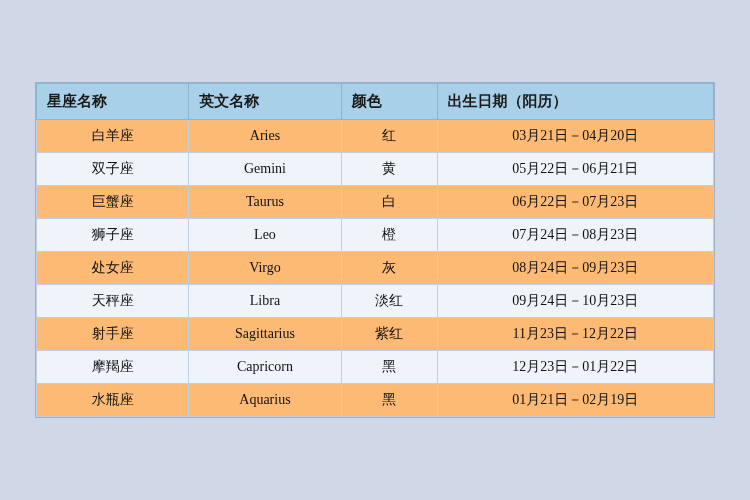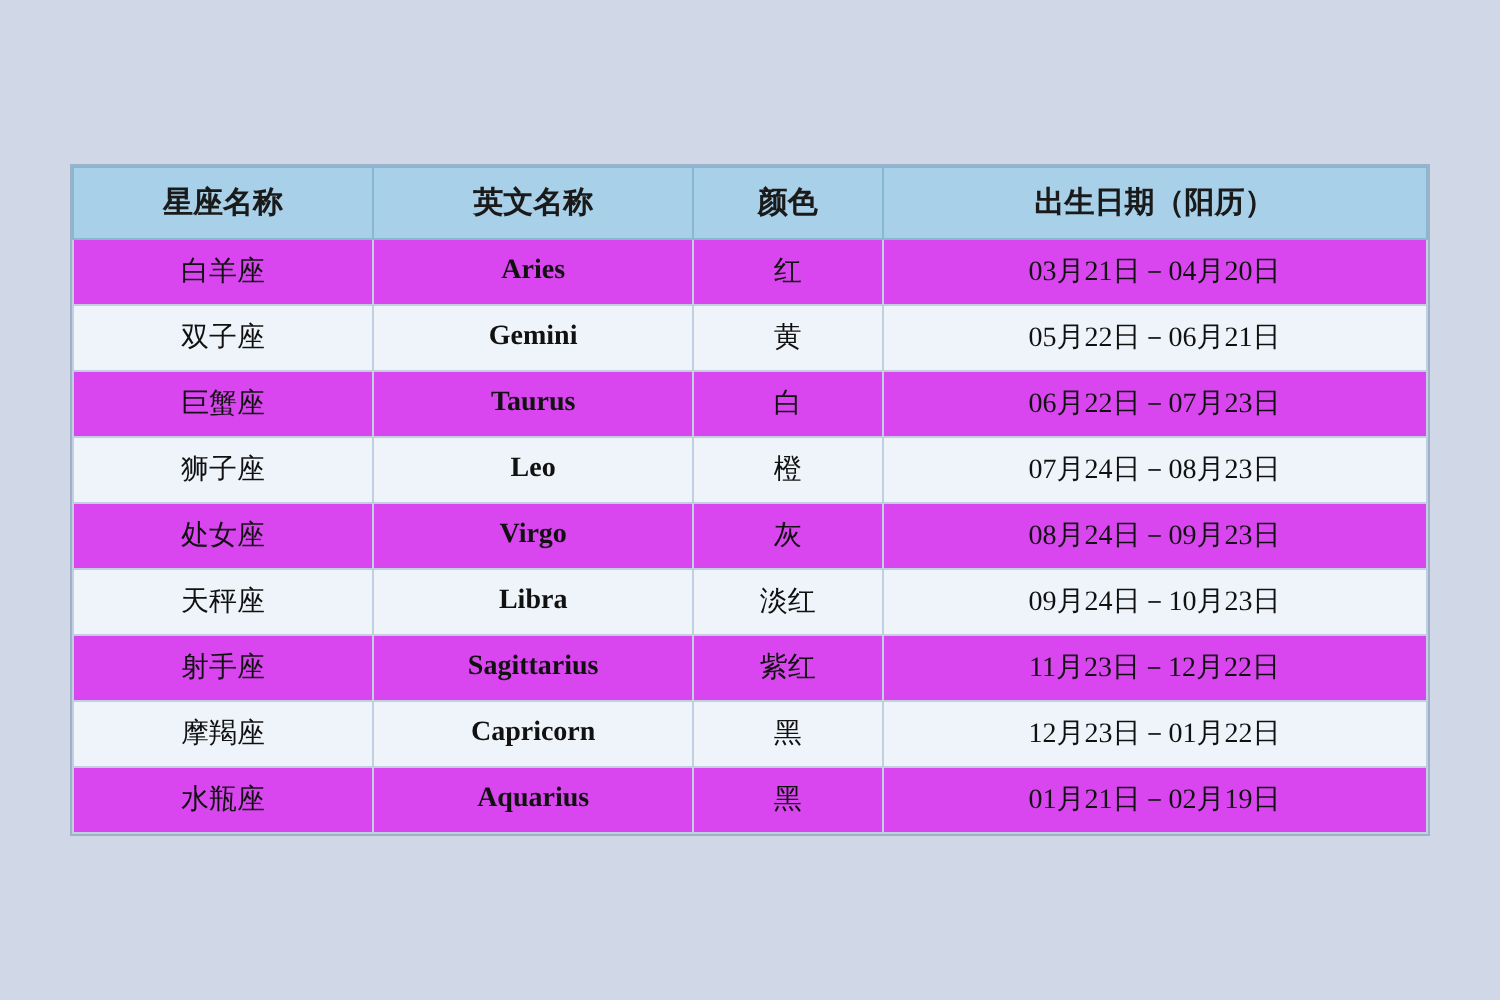--- a/index.html
+++ b/index.html
@@ -29,50 +29,49 @@
       border-collapse: collapse;
     }
 
     thead tr {
       background-color: #a8d0e8;
     }
 
     thead th {
       border: 1px solid #88b8d0;
       padding: 8px 10px;
-      text-align: center;
+      text-align: left;
       font-size: 15px;
       font-weight: bold;
       color: #1a1a1a;
       margin-top: 16px;
     }
 
     tbody tr {
-      background-color: #d946ef;
+      background-color: #fdba74;
     }
 
     tbody tr:nth-child(even) {
       background-color: #eef4fa;
     }
 
     tbody td {
       border: 1px solid #c0d0e0;
       padding: 7px 10px;
       text-align: center;
       font-size: 14px;
       color: #111;
     }
 
     tbody td:first-child {
       font-weight: normal;
     }
 
     tbody td:nth-child(2) {
       font-style: normal;
-      font-weight: bold;
     }
   </style>
 </head>
 <body>
 
 <div class="table-container">
   <table>
     <thead>
       <tr>
         <th>星座名称</th>

